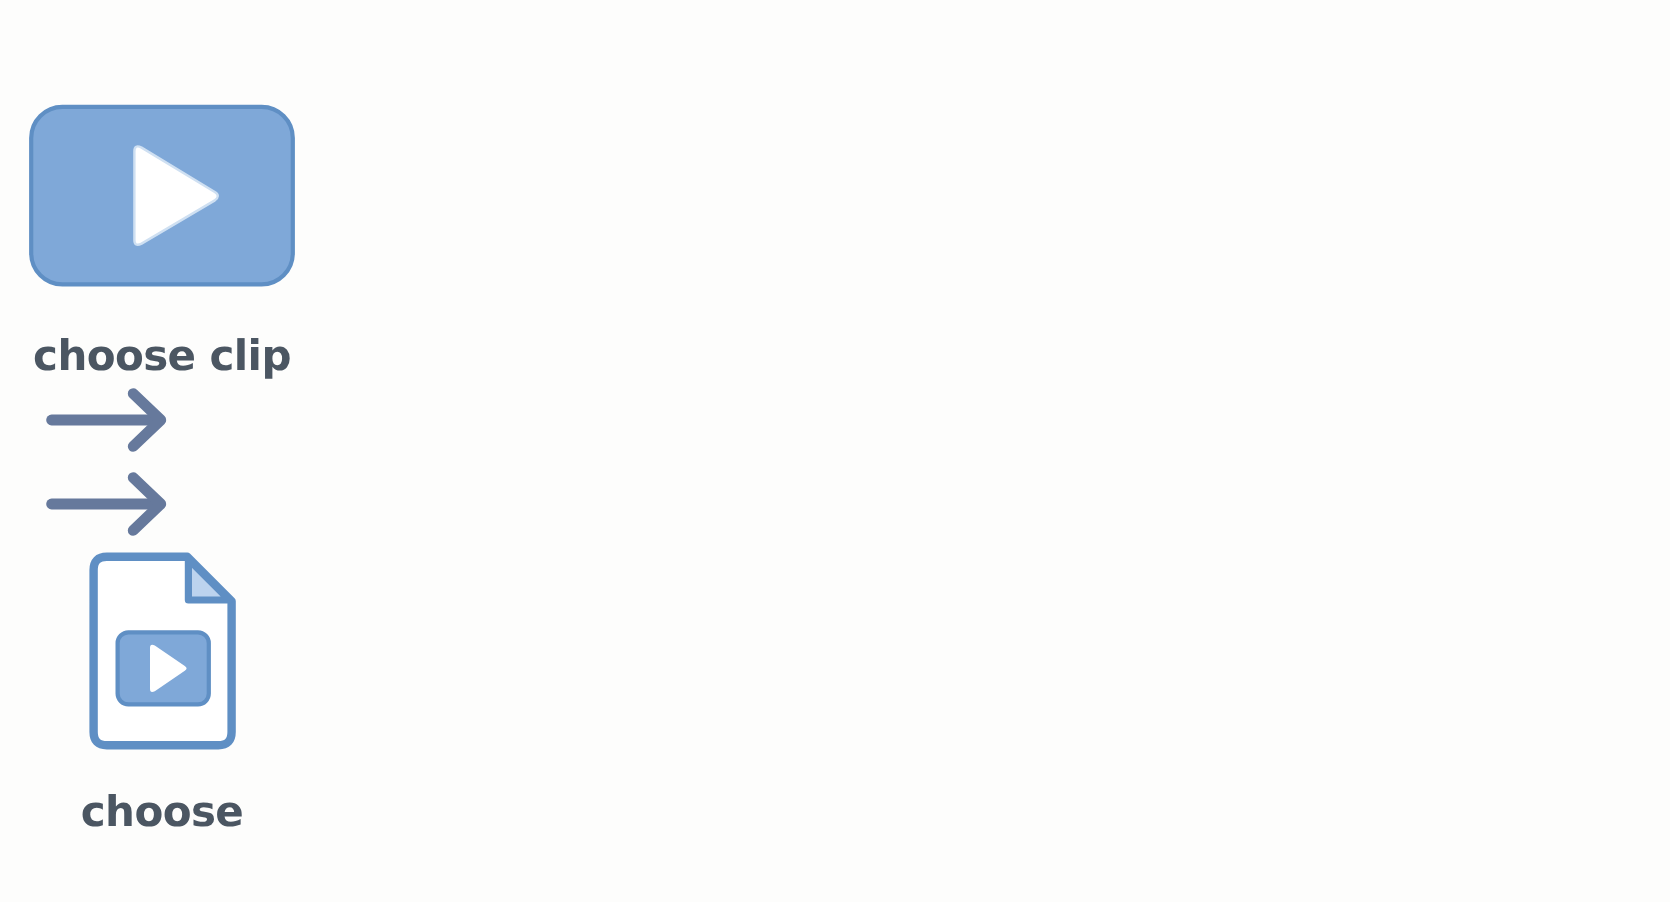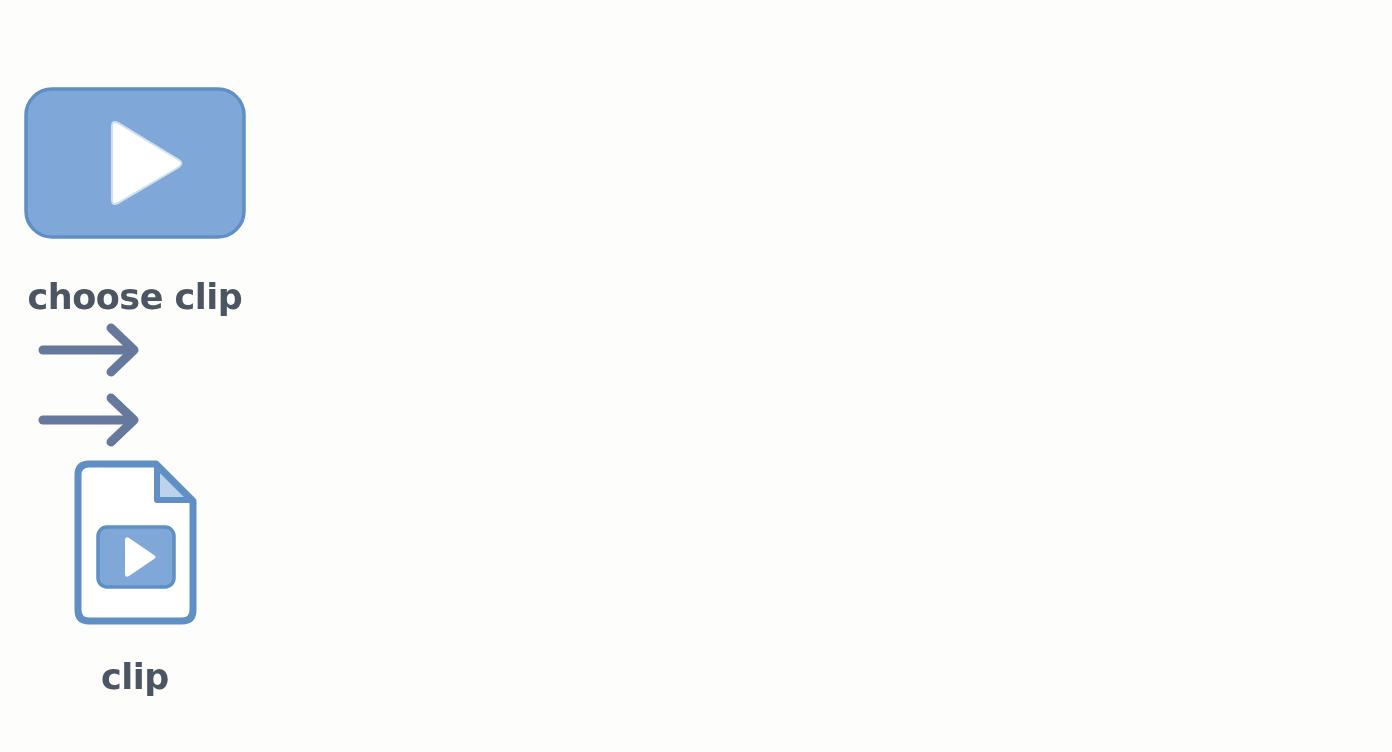--- a/index.html
+++ b/index.html
@@ -114,17 +114,17 @@
                    L 133 155
                    Q 133 166 122 166
                    L 29 166
                    Q 18 166 18 155
                    Z" fill="#ffffff" stroke="#5f8fc4" stroke-width="7" stroke-linejoin="round"></path>
           <path d="M 97 11 L 97 45 L 131 45 Z" fill="#bcd3ee" stroke="#5f8fc4" stroke-width="6" stroke-linejoin="round"></path>
           <rect x="38" y="72" width="76" height="60" rx="9" ry="9" fill="#7fa8d8" stroke="#5f8fc4" stroke-width="3.5"></rect>
           <path d="M 65 85 L 65 119 Q 65 123 69 121 L 94 104 Q 97 102 94 100 L 69 83 Q 65 81 65 85 Z" fill="#ffffff"></path>
         </svg>
       </div>
-      <div class="step-label">clip</div>
+      <div class="step-label">choose</div>
     </div>
 
   </div>
 </div>
 
 </body></html>

